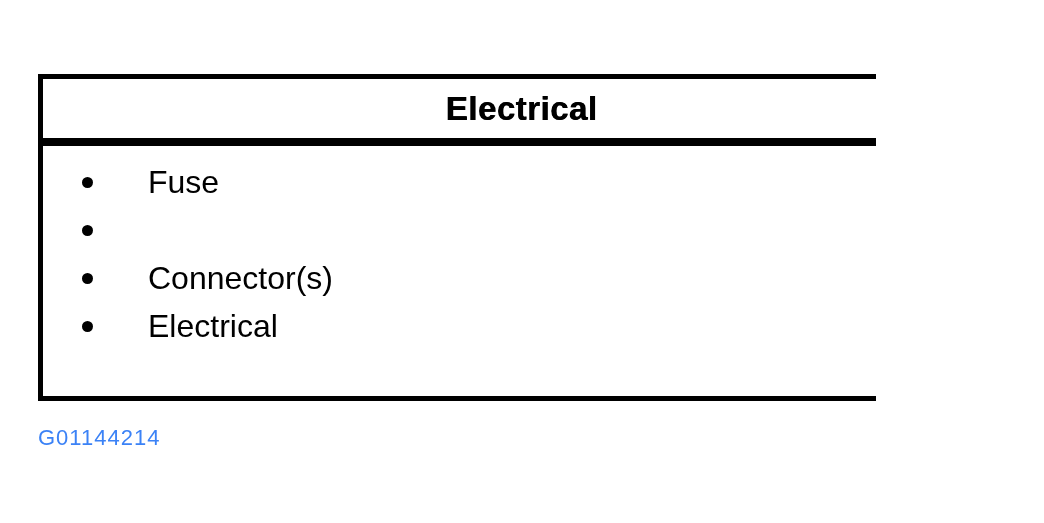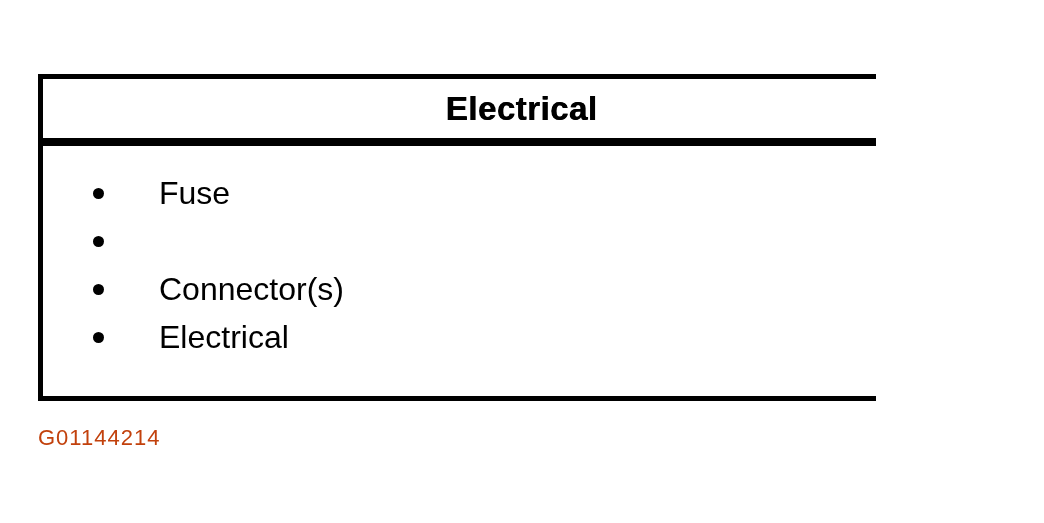--- a/index.html
+++ b/index.html
@@ -35,21 +35,21 @@
   }
   .table-title {
     font-size: 33px;
     font-weight: 700;
     letter-spacing: 0.5px;
     
     text-shadow: 0.6px 0 0 #000000;
   }
   .item-list {
     list-style: none;
-    margin: 11px;
+    margin: 0;
     padding: 12px 0 0 15px;
   }
   .list-item {
     display: flex;
     align-items: center;
     height: 48px;
     font-size: 32px;
     line-height: 48px;
   }
   .bullet {
@@ -63,21 +63,21 @@
   .item-label {
     margin-left: 55px;
     white-space: nowrap;
   }
   .figure-caption {
     position: absolute;
     left: 38px;
     top: 425px;
     font-size: 22px;
     letter-spacing: 1px;
-    color: #c2410c;
+    color: #3b82f6;
   }
 </style>
 </head>
 <body>
 
 <div class="page">
 
   <div class="figure-box">
 
     <div class="table-header">

